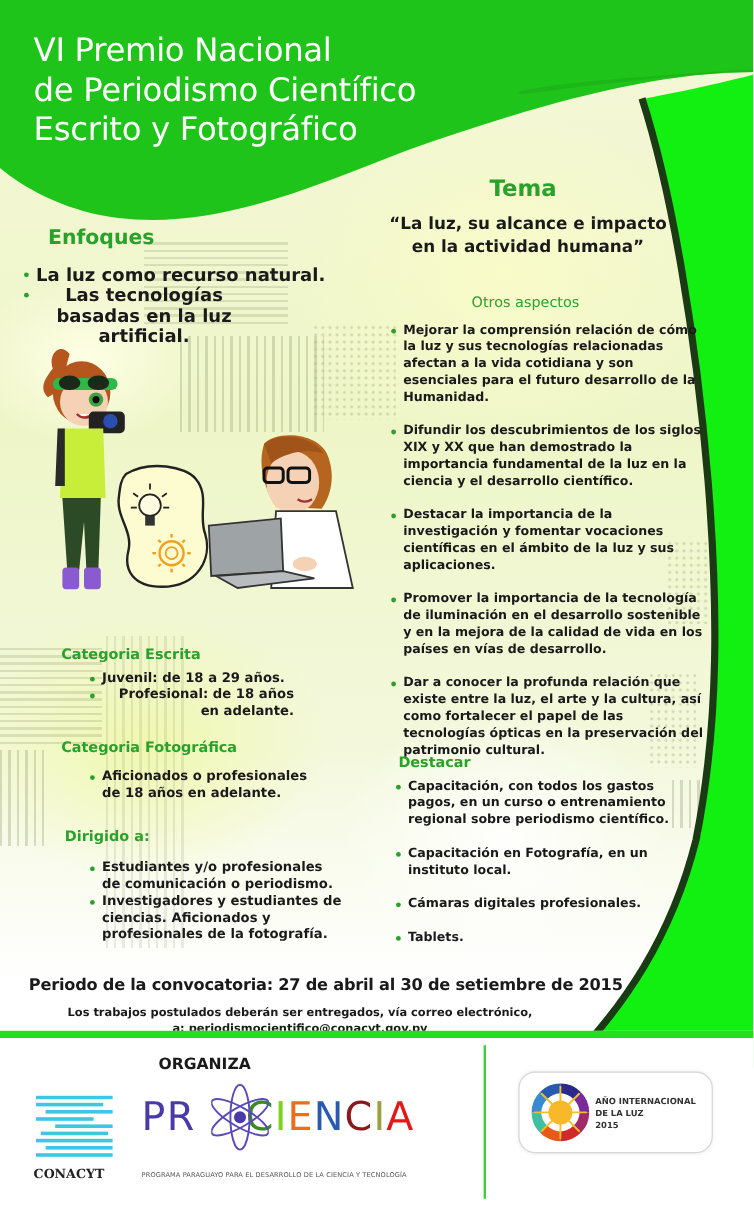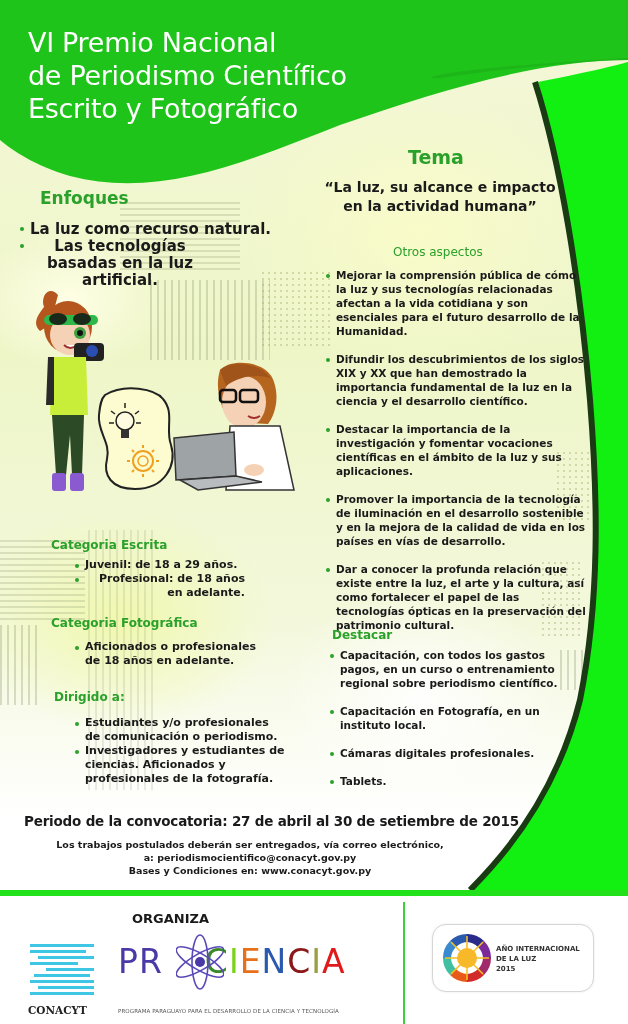--- a/index.html
+++ b/index.html
@@ -60,21 +60,21 @@
     .dirigido-title { position: absolute; left: 54px; top: 690px; font-size: 12px; }
     .dirigido-list { position: absolute; left: 75px; top: 716px; font-size: 11px; font-weight: bold; line-height: 14px; width: 210px; }
 
     .premios-title { position: absolute; left: 332px; top: 628px; font-size: 12px; }
     .premios-list { position: absolute; left: 330px; top: 648px; width: 250px; font-size: 10.5px; font-weight: bold; line-height: 14px; }
     .premios-list li { margin-bottom: 14px; }
 
     .periodo { position: absolute; left: 24px; top: 813px; font-size: 13.5px; font-weight: bold; color: #1a1a1a; white-space: nowrap; letter-spacing: -0.2px; }
     .entrega { position: absolute; left: 40px; top: 838px; width: 420px; text-align: center; font-size: 9.5px; font-weight: bold; line-height: 13px; }
 
-    .footer { position: absolute; left: 0; top: 890px; width: 628px; height: 134px; background: #fff; border-top: 6px solid #22e01a; }
+    .footer { position: absolute; left: 0; top: 859px; width: 628px; height: 134px; background: #fff; border-top: 6px solid #22e01a; }
     .footer-divider { position: absolute; left: 403px; top: 6px; width: 2px; height: 128px; background: #3ad13a; }
     .organiza { position: absolute; left: 132px; top: 15px; font-size: 13px; font-weight: bold; color: #1a1a1a; }
     .conacyt-mark { position: absolute; left: 30px; top: 48px; width: 64px; height: 54px; }
     .conacyt-label { position: absolute; left: 28px; top: 108px; font-family: "DejaVu Serif", serif; font-size: 10.5px; font-weight: bold; color: #222; }
     .prociencia { position: absolute; left: 118px; top: 46px; font-family: "DejaVu Sans", sans-serif; font-size: 33px; letter-spacing: 1px; white-space: nowrap; }
     .prociencia span { display: inline-block; }
     .atom { position: absolute; left: 176px; top: 36px; width: 48px; height: 60px; }
     .prociencia-sub { position: absolute; left: 118px; top: 112px; font-size: 5.5px; color: #555; white-space: nowrap; letter-spacing: 0.1px; }
 
     .iyl-box { position: absolute; left: 432px; top: 28px; width: 162px; height: 68px; border: 1px solid #d6d6d6; border-radius: 14px; background: #fff; box-shadow: 0 0 3px rgba(0,0,0,0.08); }
@@ -118,21 +118,21 @@
   </div>
 
   <div class="enfoques-title h-green">Enfoques</div>
   <ul class="bul enfoques-list">
     <li>La luz como recurso natural.</li>
     <li style="width:190px;text-align:center;">Las tecnologías basadas en la luz artificial.</li>
   </ul>
 
   <div class="otros-title">Otros aspectos</div>
   <ul class="bul otros-list">
-    <li>Mejorar la comprensión pública de cómo la luz y sus tecnologías relacionadas afectan a la vida cotidiana y son esenciales para el futuro desarrollo de la Humanidad.</li>
+    <li>Mejorar la comprensión relación de cómo la luz y sus tecnologías relacionadas afectan a la vida cotidiana y son esenciales para el futuro desarrollo de la Humanidad.</li>
     <li>Difundir los descubrimientos de los siglos XIX y XX que han demostrado la importancia fundamental de la luz en la ciencia y el desarrollo científico.</li>
     <li>Destacar la importancia de la investigación y fomentar vocaciones científicas en el ámbito de la luz y sus aplicaciones.</li>
     <li>Promover la importancia de la tecnología de iluminación en el desarrollo sostenible y en la mejora de la calidad de vida en los países en vías de desarrollo.</li>
     <li>Dar a conocer la profunda relación que existe entre la luz, el arte y la cultura, así como fortalecer el papel de las tecnologías ópticas en la preservación del patrimonio cultural.</li>
   </ul>
 
   <svg class="illus" style="left:30px;top:285px;" width="90" height="220" viewBox="0 0 90 220">
     <path d="M28,10 C20,0 10,10 14,22 C8,30 2,38 10,46 L20,40 Z" fill="#b5561f"></path>
     <ellipse cx="38" cy="42" rx="24" ry="26" fill="#b5561f"></ellipse>
     <ellipse cx="40" cy="50" rx="20" ry="20" fill="#f5d2b5"></ellipse>

